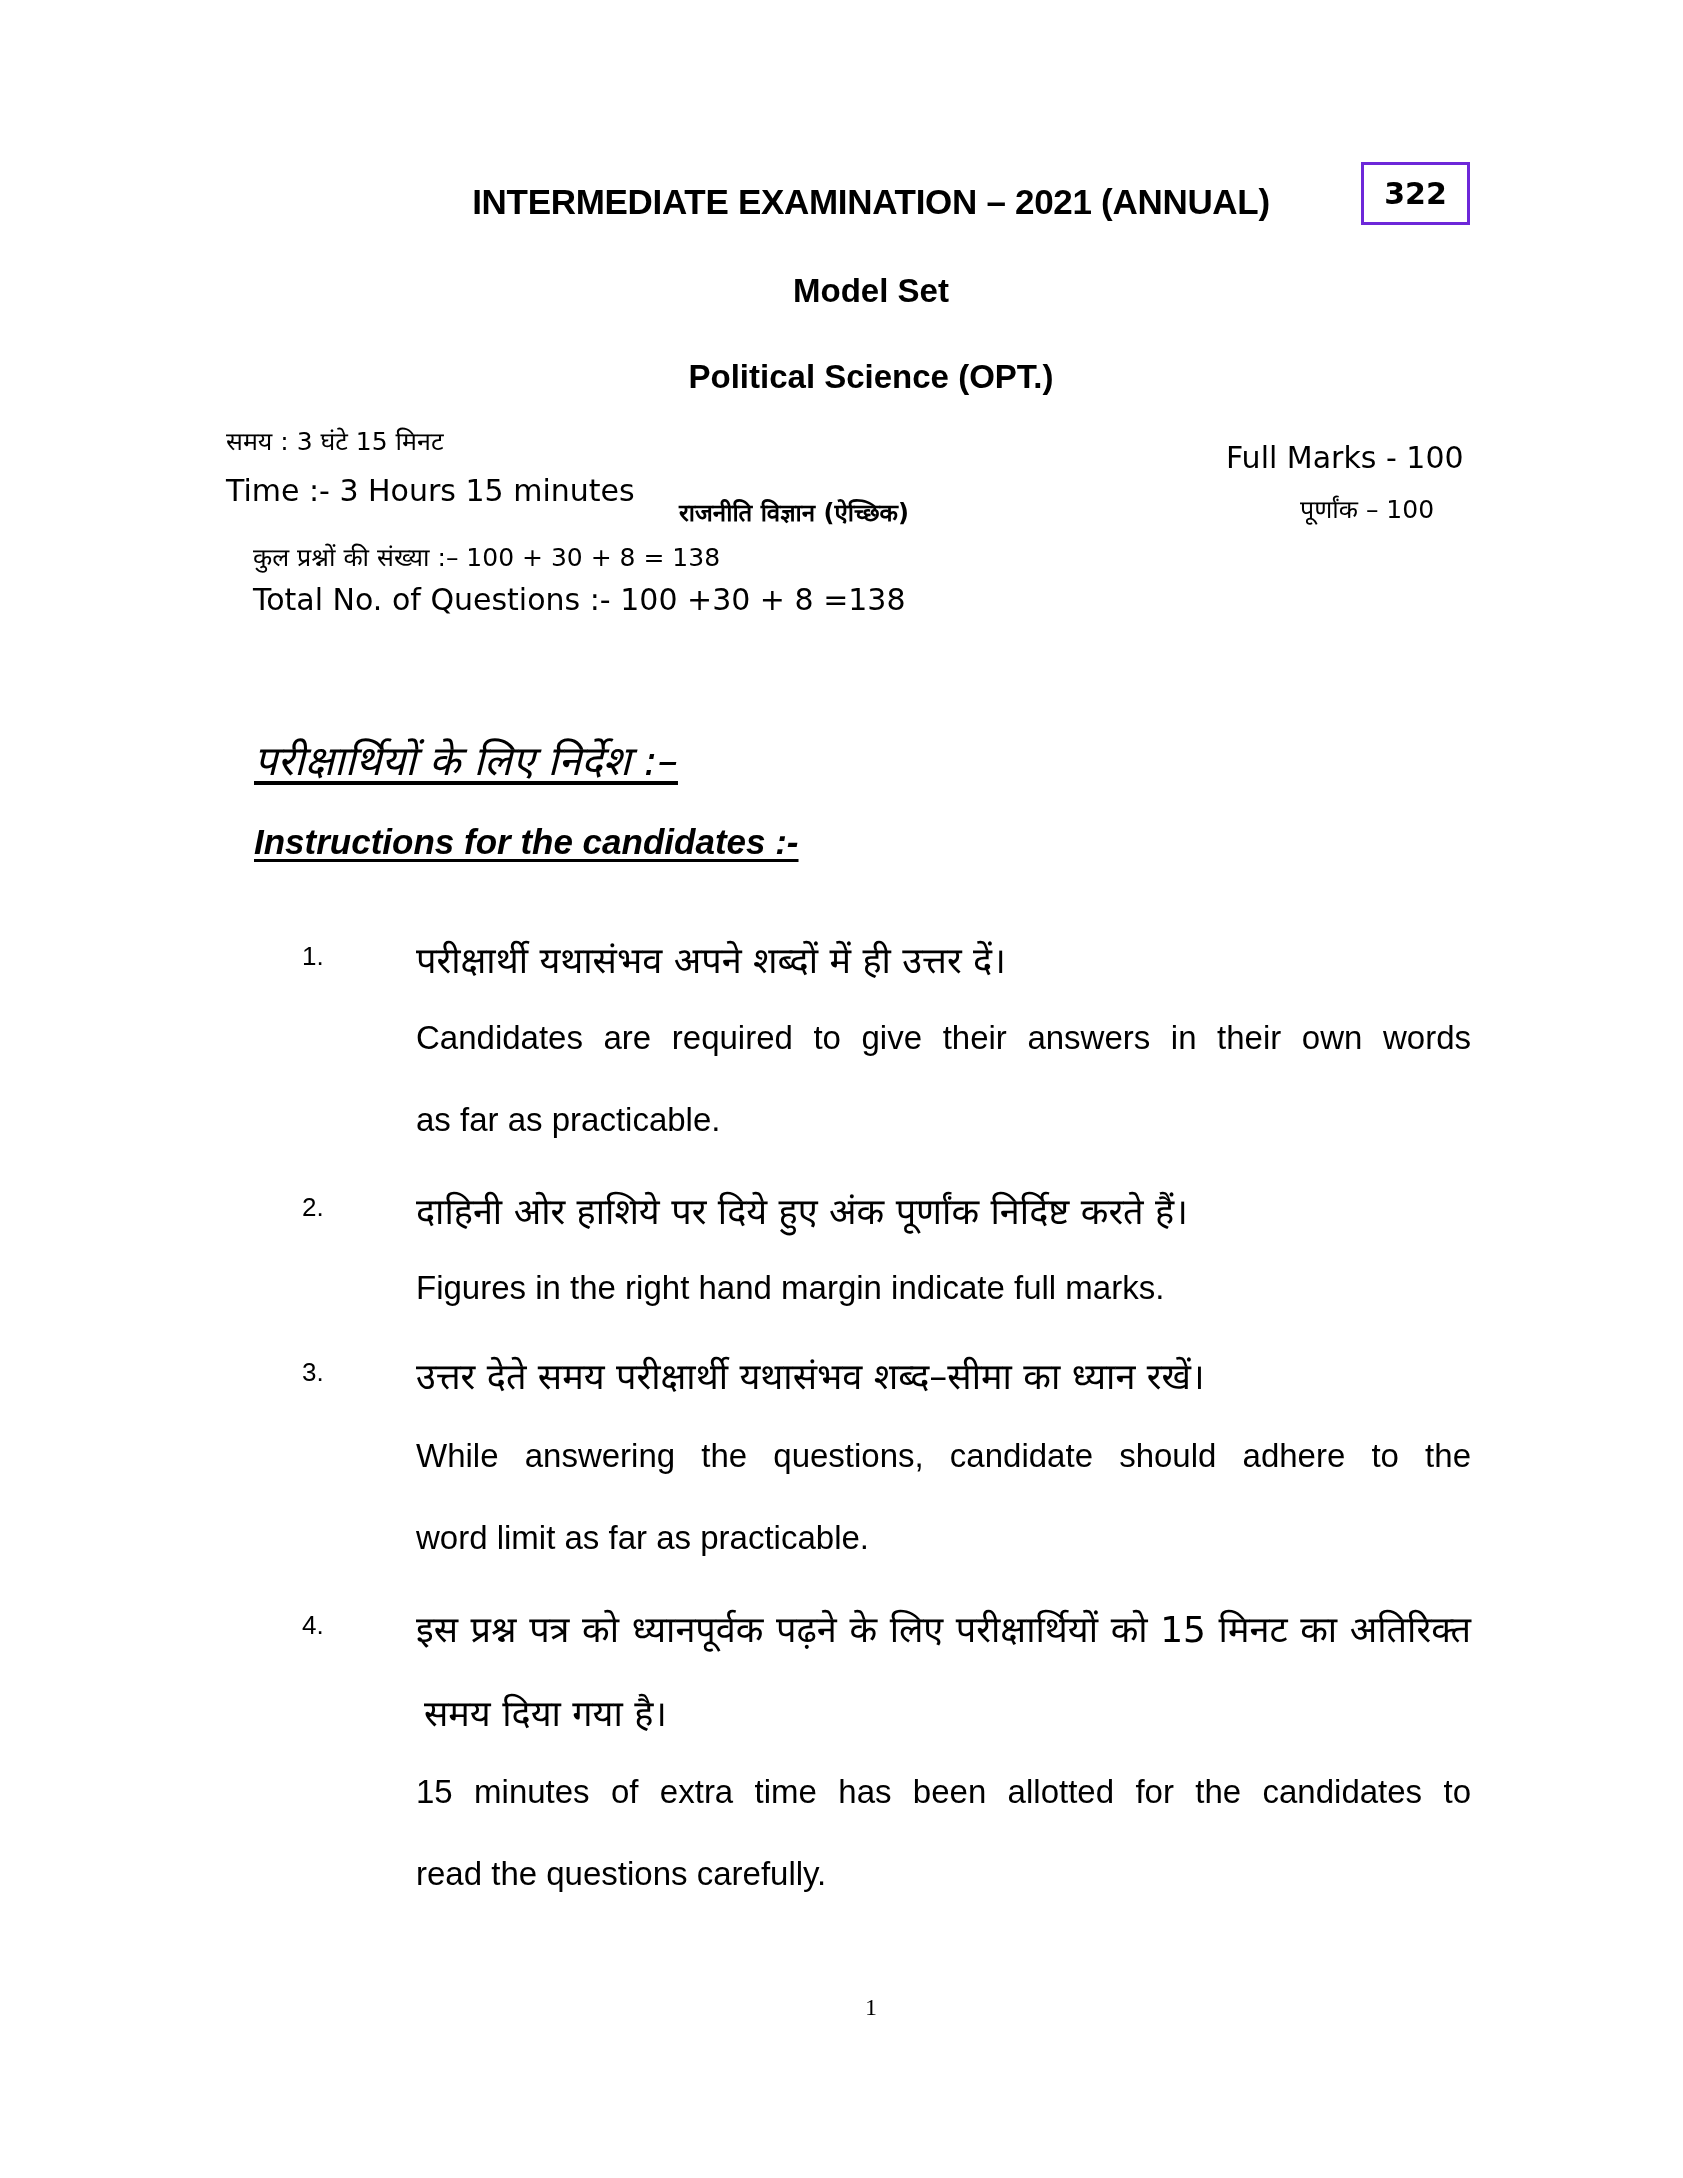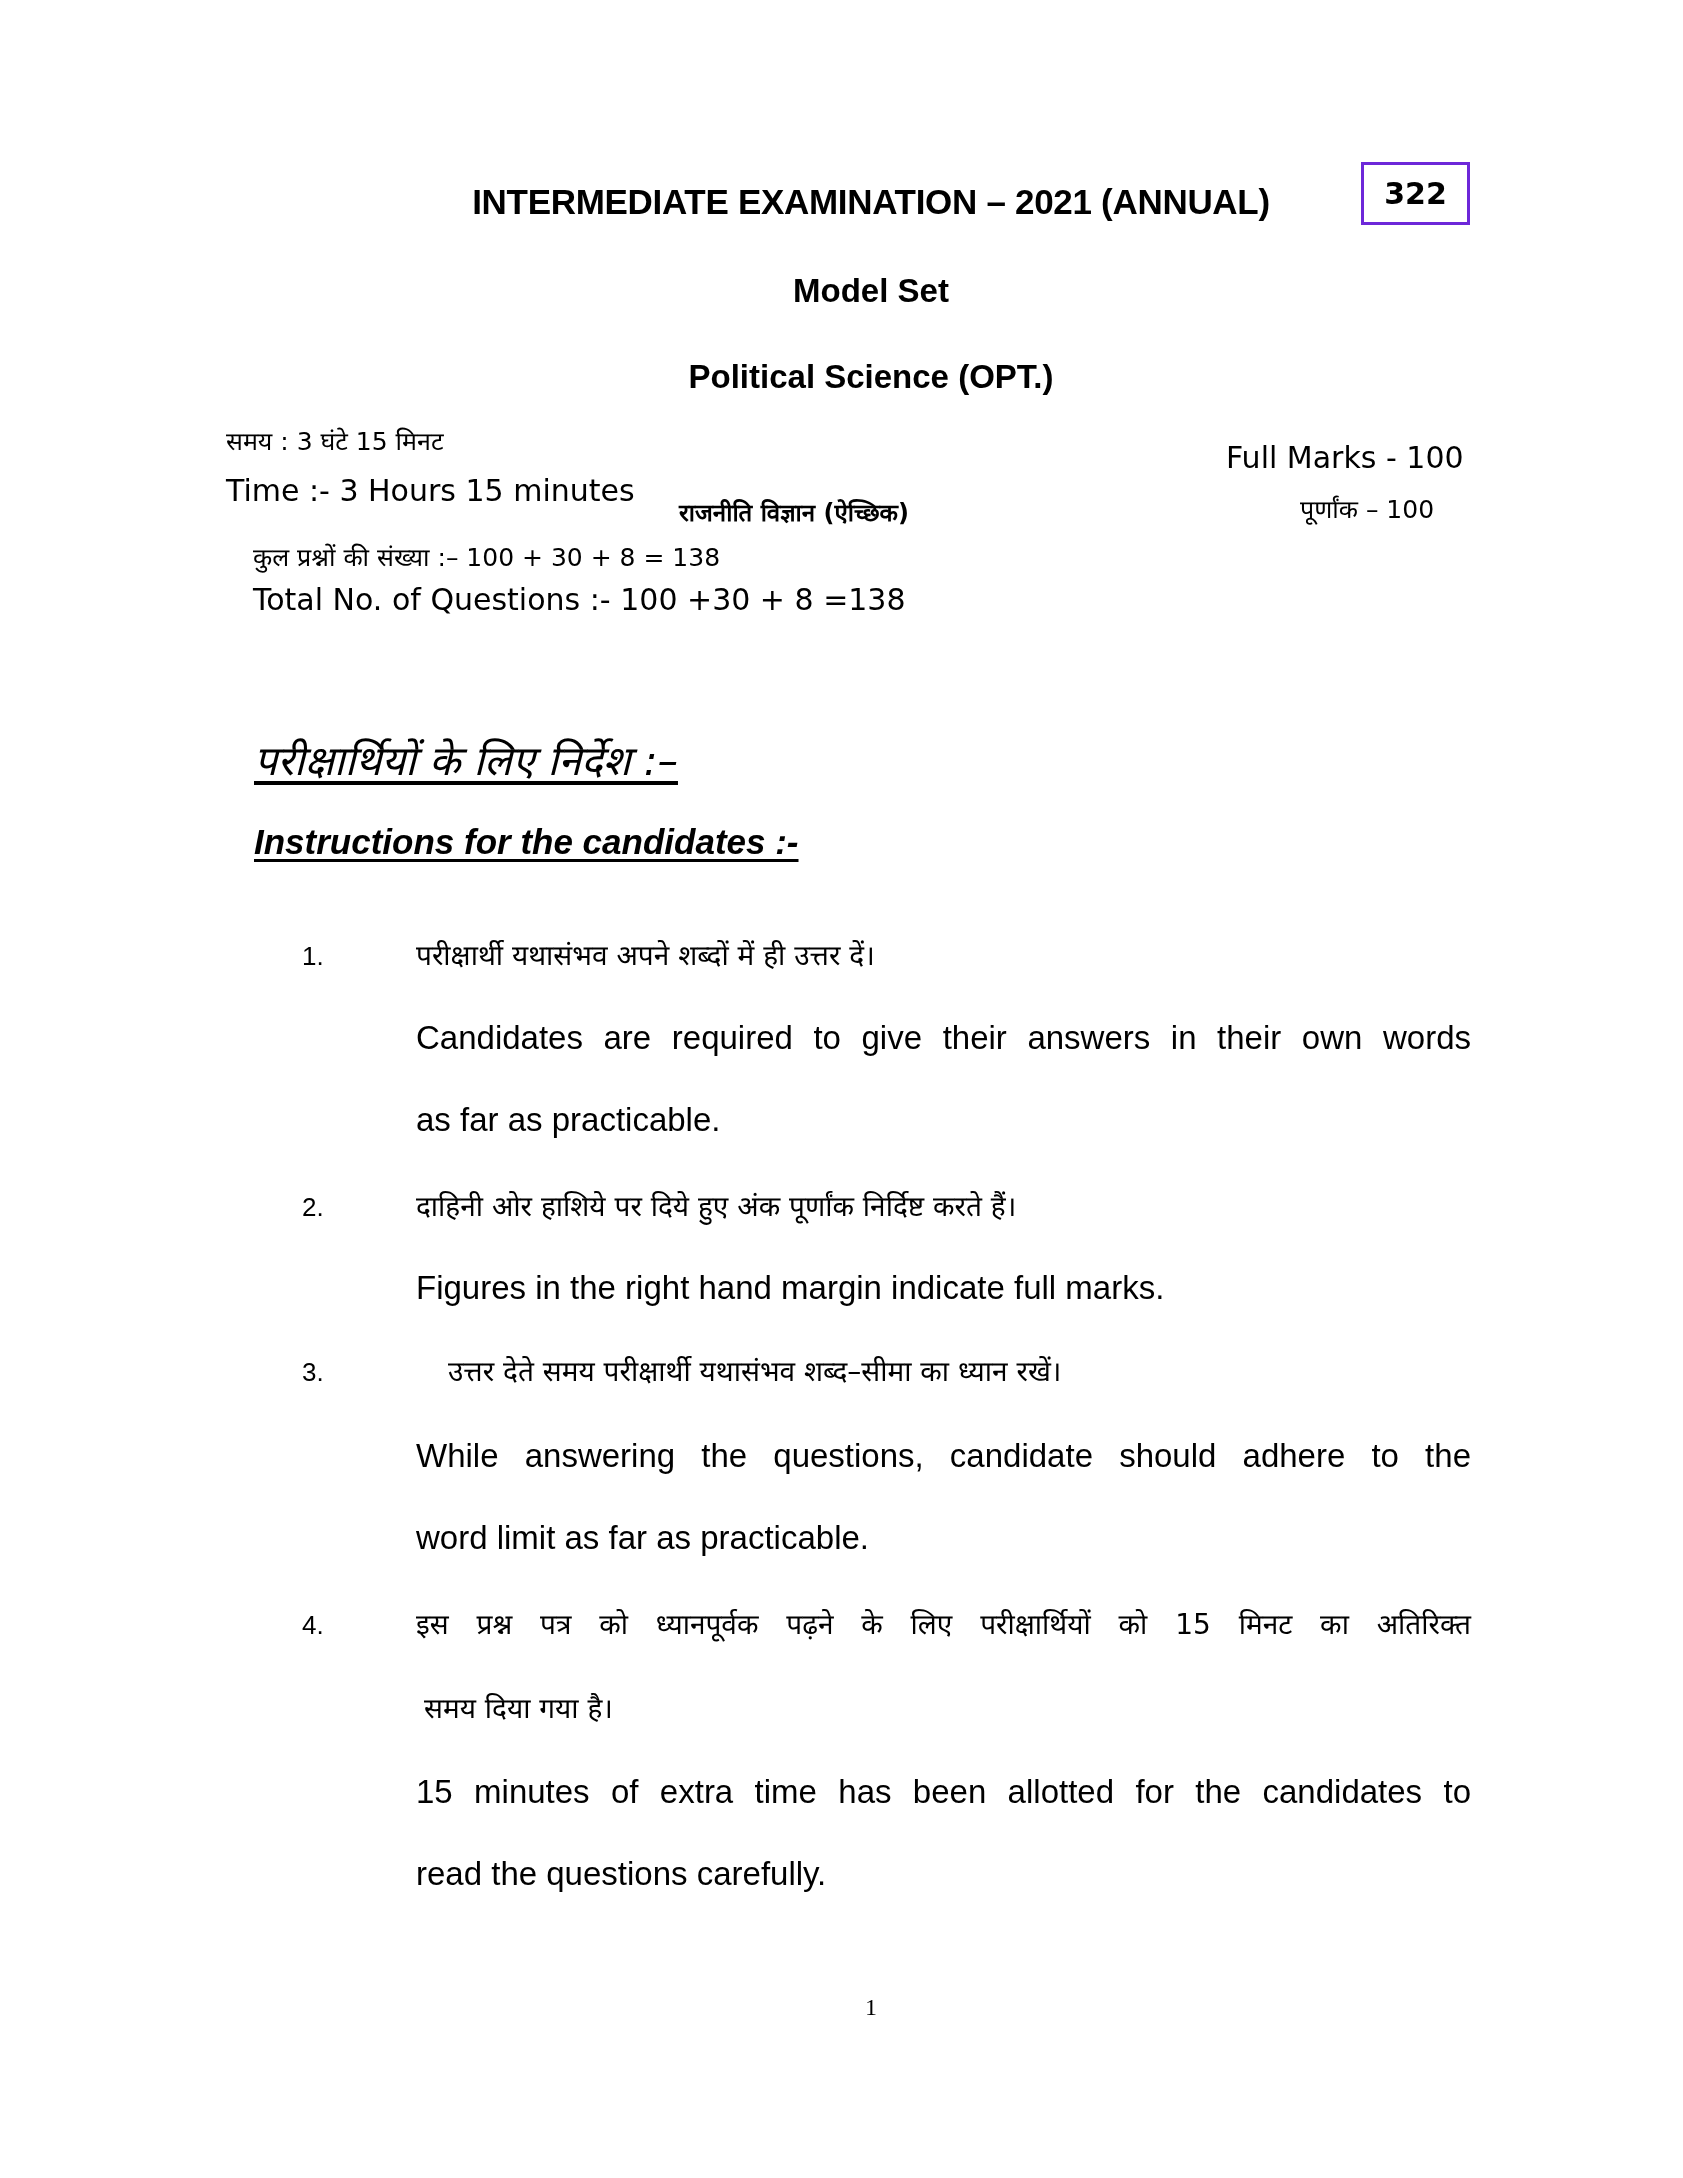--- a/index.html
+++ b/index.html
@@ -8,21 +8,21 @@
   .arial { font-family:"Liberation Sans", sans-serif; }
   .title { left:0; width:1742px; text-align:center; top:182px; font-size:35px; font-weight:bold; letter-spacing:-0.3px; }
   .code-box { left:1361px; top:162px; width:103px; height:57px; border:3px solid #6d28d9; display:flex; align-items:center; justify-content:center; font-family:"DejaVu Sans", sans-serif; font-weight:bold; font-size:30px; }
   .subtitle { left:0; width:1742px; text-align:center; font-size:33px; font-weight:bold; }
   .hi-small { font-family:"DejaVu Sans", sans-serif; font-size:25px; }
   .en-info { font-family:"DejaVu Sans", sans-serif; font-size:30px; }
   .hi-subject { font-family:"DejaVu Sans", sans-serif; font-size:24px; font-weight:bold;margin-top:48px; }
   .hi-heading { left:254px; top:731px; font-family:"DejaVu Sans", sans-serif; font-style:italic; font-size:41px; text-decoration:underline; text-underline-offset:6px; }
   .en-heading { left:254px; top:822px; font-family:"Liberation Sans", sans-serif; font-style:italic; font-weight:bold; font-size:35px; text-decoration:underline; text-decoration-thickness:3px; text-underline-offset:5px; }
   .num { left:302px; font-family:"Liberation Sans", sans-serif; font-size:26px; }
-  .hi-line { left:416px; font-family:"DejaVu Sans", sans-serif; font-size:28px; }
+  .hi-line { left:416px; font-family:"DejaVu Sans", sans-serif; font-size:36px; }
   .en-line { left:416px; font-family:"Liberation Sans", sans-serif; font-size:33px; }
   .justify { width:1055px; text-align:justify; text-align-last:justify; white-space:normal; }
   .page-num { left:851px; width:40px; text-align:center; top:1994px; font-family:"Liberation Serif", serif; font-size:24px; }
 </style>
 </head>
 <body>
 
 <div class="abs arial title">INTERMEDIATE EXAMINATION – 2021 (ANNUAL)</div>
 <div class="abs code-box">
   <span>322</span>
@@ -44,21 +44,21 @@
 <div class="abs num" style="top:941px;">1.</div>
 <div class="abs hi-line" style="top:935px;">परीक्षार्थी यथासंभव अपने शब्दों में ही उत्तर दें।</div>
 <div class="abs en-line justify" style="top:1019px;">Candidates are required to give their answers in their own words</div>
 <div class="abs en-line" style="top:1101px;">as far as practicable.</div>
 
 <div class="abs num" style="top:1192px;">2.</div>
 <div class="abs hi-line" style="top:1186px;">दाहिनी ओर हाशिये पर दिये हुए अंक पूर्णांक निर्दिष्ट करते हैं।</div>
 <div class="abs en-line" style="top:1269px;">Figures in the right hand margin indicate full marks.</div>
 
 <div class="abs num" style="top:1357px;">3.</div>
-<div class="abs hi-line" style="top:1351px;margin-left:32px;">उत्तर देते समय परीक्षार्थी यथासंभव शब्द–सीमा का ध्यान रखें।</div>
+<div class="abs hi-line" style="top:1351px;">उत्तर देते समय परीक्षार्थी यथासंभव शब्द–सीमा का ध्यान रखें।</div>
 <div class="abs en-line justify" style="top:1437px;">While answering the questions, candidate should adhere to the</div>
 <div class="abs en-line" style="top:1519px;text-align:right;">word limit as far as practicable.</div>
 
 <div class="abs num" style="top:1610px;">4.</div>
 <div class="abs hi-line justify" style="top:1604px;">इस प्रश्न पत्र को ध्यानपूर्वक पढ़ने के लिए परीक्षार्थियों को 15 मिनट का अतिरिक्त</div>
 <div class="abs hi-line" style="top:1688px;margin-left:8px;">समय दिया गया है।</div>
 <div class="abs en-line justify" style="top:1773px;">15 minutes of extra time has been allotted for the candidates to</div>
 <div class="abs en-line" style="top:1855px;">read the questions carefully.</div>
 
 <div class="abs page-num">1</div>

